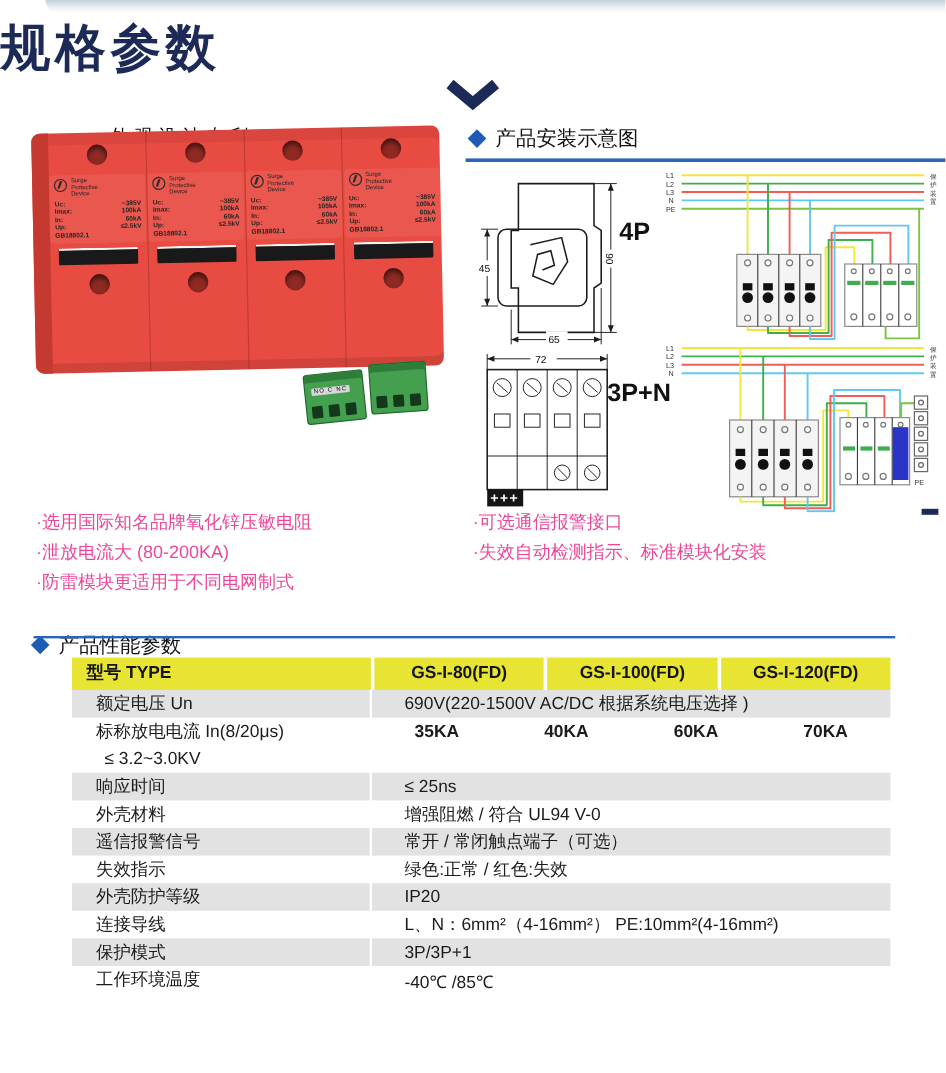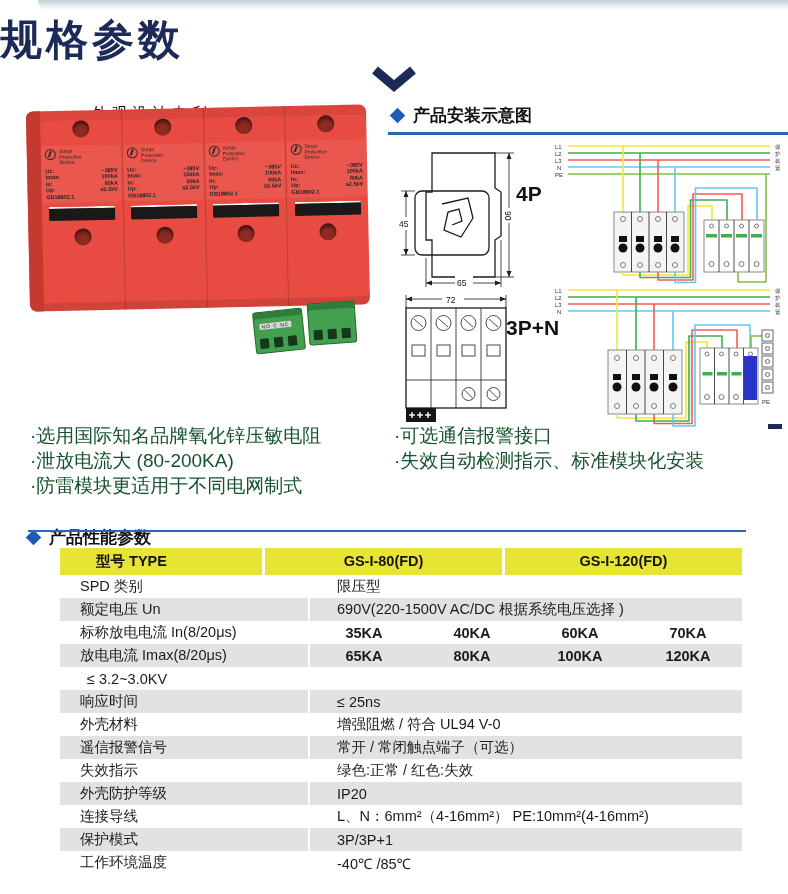--- a/index.html
+++ b/index.html
@@ -56,21 +56,21 @@
     font-size:5px;padding:0 2px;border-radius:1px;letter-spacing:1px;}
   .pins{position:absolute;left:4px;bottom:4px;display:flex;gap:5px;}
   .pin{width:9px;height:10px;background:#14381c;border-radius:1px;}
   .patent{left:100px;top:336px;width:268px;text-align:center;}
   .patent-label{font-size:15px;letter-spacing:5px;color:#111;}
   .patent-number{font-size:21px;color:#000;letter-spacing:.5px;margin-top:2px;}
 
   
   .sec-head{display:flex;align-items:center;gap:10px;}
   .diamond{width:11px;height:11px;background:var(--blue);transform:rotate(45deg);flex:0 0 auto;}
-  .sec-title{font-size:17px;font-weight:bold;color:#111;}
+  .sec-title{font-size:17px;font-weight:normal;color:#111;}
   .install-head{left:392px;top:104px;}
   .install-rule{left:388px;top:132px;right:0;height:3px;background:var(--line_blue);}
   .specs-head{left:28px;top:505px;margin-top:21px;}
   .specs-rule{left:28px;top:530px;width:718px;height:2px;background:var(--line_blue);}
 
   
   .fourp-draw{left:392px;top:140px;}
   .fourp-label{left:516px;top:182px;font-size:21px;font-weight:bold;color:#111;}
   .wiring-top{left:552px;top:136px;}
   .threepn-draw{left:400px;top:290px;}
@@ -89,27 +89,27 @@
   .vchar{font-size:5.5px;fill:#333;}
   .dimtext{font-size:8.5px;fill:#111;}
   .draw{stroke:#1d1d1d;stroke-width:1.3;fill:none;}
   .drawthin{stroke:#1d1d1d;stroke-width:.8;fill:none;}
   .blockfill{fill:#f4f4f4;stroke:#8a8a8a;stroke-width:1;}
   .modfill{fill:#ffffff;stroke:#8a8a8a;stroke-width:1;}
 
   
   .features-left{left:30px;top:423px;}
   .features-right{left:394px;top:423px;}
-  .feature-line{font-size:19px;line-height:25px;color:#14532d;}
+  .feature-line{font-size:15px;line-height:25px;color:#ec4899;}
 
   
   .spec-table{left:60px;top:548px;width:682px;font-size:14.5px;}
   .thead{display:flex;gap:3px;height:27px;}
   .th{background:var(--table_header_yellow);font-weight:bold;line-height:27px;color:#141414;}
-  .th-first{width:202px;padding-left:36px;box-sizing:border-box;}
+  .th-first{width:249px;padding-left:12px;box-sizing:border-box;}
   .th:not(.th-first){flex:1;text-align:center;}
   .tr{display:flex;gap:2px;height:23px;align-items:stretch;}
   .td-label{width:248px;padding-left:20px;box-sizing:border-box;display:flex;align-items:center;}
   .row-right{flex:1;display:flex;}
   .td-span{flex:1;padding-left:27px;display:flex;align-items:center;}
   .td-val{width:108px;display:flex;align-items:center;justify-content:center;font-weight:bold;}
   .tr-alt .td-label,.tr-alt .row-right{background:var(--row_gray);}
 </style>
 </head>
 <body>
@@ -512,53 +512,39 @@
 <div class="abs sec-head specs-head">
   <span class="diamond"></span>
   <span class="sec-title">产品性能参数</span>
 </div>
 <div class="abs specs-rule"></div>
 
 <div class="abs spec-table">
   <div class="thead">
       <div class="th th-first">型号 TYPE</div>
       <div class="th">GS-I-80(FD)</div>
+      <div class="th">GS-I-100(FD)</div>
       <div class="th">GS-I-120(FD)</div>
     </div>
   <div>
-      <div class="tr">
-        <div class="td-label">SPD 类别</div>
-        <div class="row-right">
-          <div class="td-span">限压型</div>
-        </div>
-      </div>
       <div class="tr tr-alt">
         <div class="td-label">额定电压 Un</div>
         <div class="row-right">
           <div class="td-span">690V(220-1500V  AC/DC 根据系统电压选择 )</div>
         </div>
       </div>
       <div class="tr">
         <div class="td-label">标称放电电流 In(8/20μs)</div>
         <div class="row-right">
           <div class="td-val">35KA</div>
           <div class="td-val">40KA</div>
           <div class="td-val">60KA</div>
           <div class="td-val">70KA</div>
         </div>
       </div>
-      <div class="tr tr-alt">
-        <div class="td-label">放电电流 Imax(8/20μs)</div>
-        <div class="row-right">
-          <div class="td-val">65KA</div>
-          <div class="td-val">80KA</div>
-          <div class="td-val">100KA</div>
-          <div class="td-val">120KA</div>
-        </div>
-      </div>
       <div class="tr">
         <div class="row-right">
           <div class="td-span">≤ 3.2~3.0KV</div>
         </div>
       </div>
       <div class="tr tr-alt">
         <div class="td-label">响应时间</div>
         <div class="row-right">
           <div class="td-span">≤ 25ns</div>
         </div>

